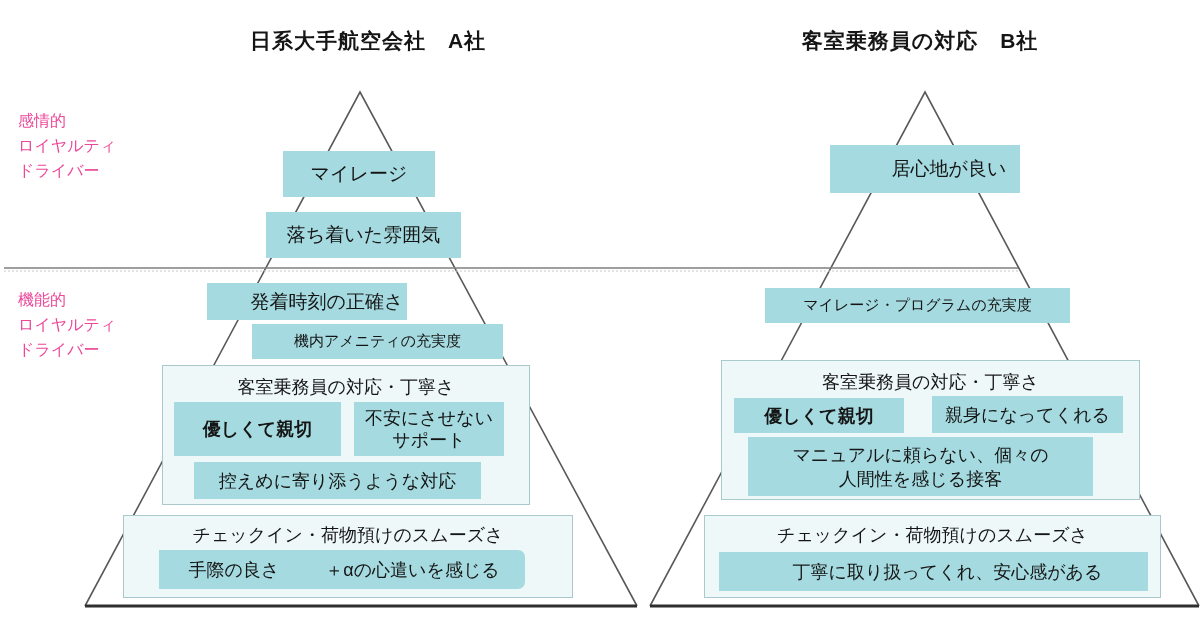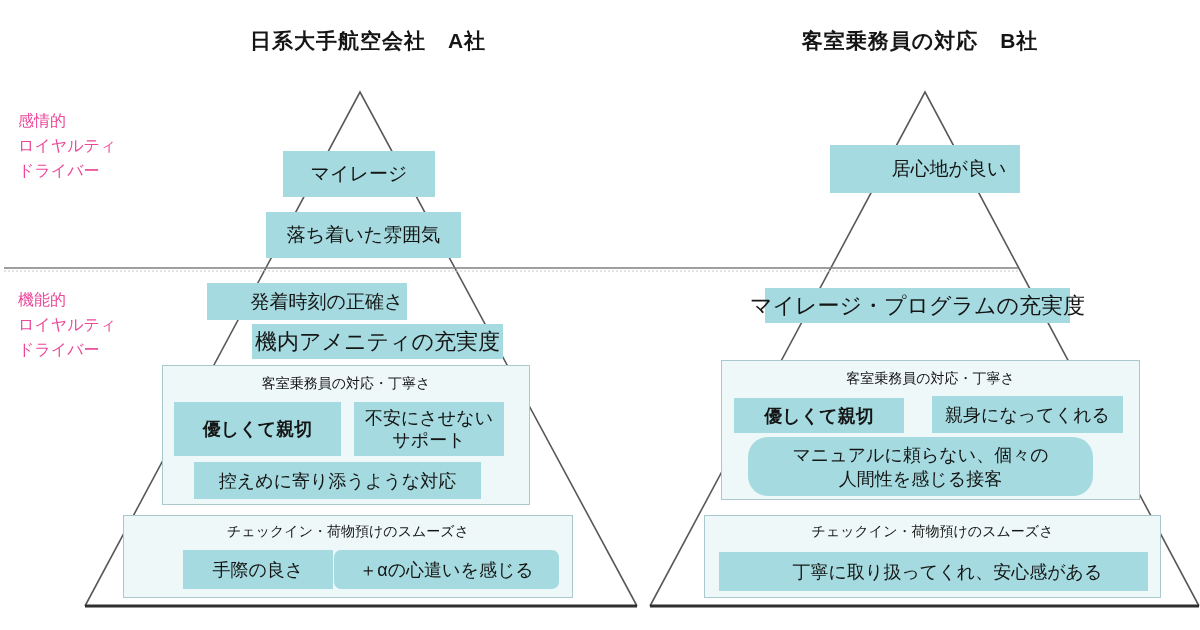--- a/index.html
+++ b/index.html
@@ -22,26 +22,26 @@
          font-size:21px;font-weight:bold;letter-spacing:1px;white-space:nowrap;}
   .t-a{left:368px;}
   .t-b{left:920px;}
 
   .axis-label{position:absolute;left:18px;font-size:16px;line-height:25px;color:#ec4899;}
   .axis-emotional{top:108px;}
   .axis-functional{top:287px;}
 
   .tbox{position:absolute;background:var(--teal);display:flex;align-items:center;justify-content:center;
         text-align:center;font-size:19px;white-space:nowrap;}
-  .tbox.small{font-size:22px;}
+  .tbox.small{font-size:15px;}
   .tbox.bold{font-weight:bold;}
   .tbox.twoline{white-space:normal;line-height:22px;font-size:18px;flex-direction:column;}
 
   .container{position:absolute;background:var(--pale);border:1px solid var(--pale_border);}
-  .container .ghead{position:absolute;left:0;right:0;text-align:center;font-size:14px;white-space:nowrap;}
+  .container .ghead{position:absolute;left:0;right:0;text-align:center;font-size:18px;white-space:nowrap;}
   .container .tbox{font-size:18px;}
 </style>
 </head>
 <body>
 
 <div class="canvas">
 
   <svg class="lines" viewBox="0 0 1200 630">
 
     <path d="M85,606 L360,92 L637,606" fill="none" stroke="#595959" stroke-width="1.6"></path>
@@ -78,32 +78,32 @@
     <div class="tbox bold" style="left:11px;top:36px;width:167px;height:54px;">優しくて親切</div>
     <div class="tbox twoline" style="left:191px;top:36px;width:150px;height:54px;">
       <span>不安にさせない</span>
       <span>サポート</span>
     </div>
     <div class="tbox" style="left:31px;top:96px;width:287px;height:37px;">控えめに寄り添うような対応</div>
   </div>
 
   <div class="container" style="left:123px;top:515px;width:450px;height:83px;">
     <div class="ghead" style="top:7px;">チェックイン・荷物預けのスムーズさ</div>
-    <div class="tbox" style="left:35px;top:34px;width:150px;height:39px;margin-left:24px;">手際の良さ</div>
-    <div class="tbox" style="left:210px;top:34px;width:225px;height:39px;border-radius:7px;">＋αの心遣いを感じる</div>
+    <div class="tbox" style="left:35px;top:34px;width:150px;height:39px;">手際の良さ</div>
+    <div class="tbox" style="left:176px;top:34px;width:225px;height:39px;border-radius:7px;">＋αの心遣いを感じる</div>
   </div>
 
   <div class="tbox" style="left:830px;top:145px;width:190px;height:48px;padding-left:48px;">居心地が良い</div>
   <div class="tbox small" style="left:765px;top:288px;width:305px;height:35px;">マイレージ・プログラムの充実度</div>
 
   <div class="container" style="left:721px;top:360px;width:419px;height:140px;">
     <div class="ghead" style="top:9px;">客室乗務員の対応・丁寧さ</div>
     <div class="tbox bold" style="left:12px;top:37px;width:170px;height:35px;">優しくて親切</div>
     <div class="tbox" style="left:210px;top:35px;width:191px;height:37px;">親身になってくれる</div>
-    <div class="tbox twoline" style="left:26px;top:76px;width:345px;height:59px;line-height:24px;border-radius:20px;">
+    <div class="tbox twoline" style="left:26px;top:76px;width:345px;height:59px;line-height:24px;">
       <span>マニュアルに頼らない、個々の</span>
       <span>人間性を感じる接客</span>
     </div>
   </div>
 
   <div class="container" style="left:704px;top:515px;width:457px;height:83px;">
     <div class="ghead" style="top:7px;">チェックイン・荷物預けのスムーズさ</div>
     <div class="tbox" style="left:14px;top:36px;width:429px;height:39px;padding-left:28px;">丁寧に取り扱ってくれ、安心感がある</div>
   </div>
 

